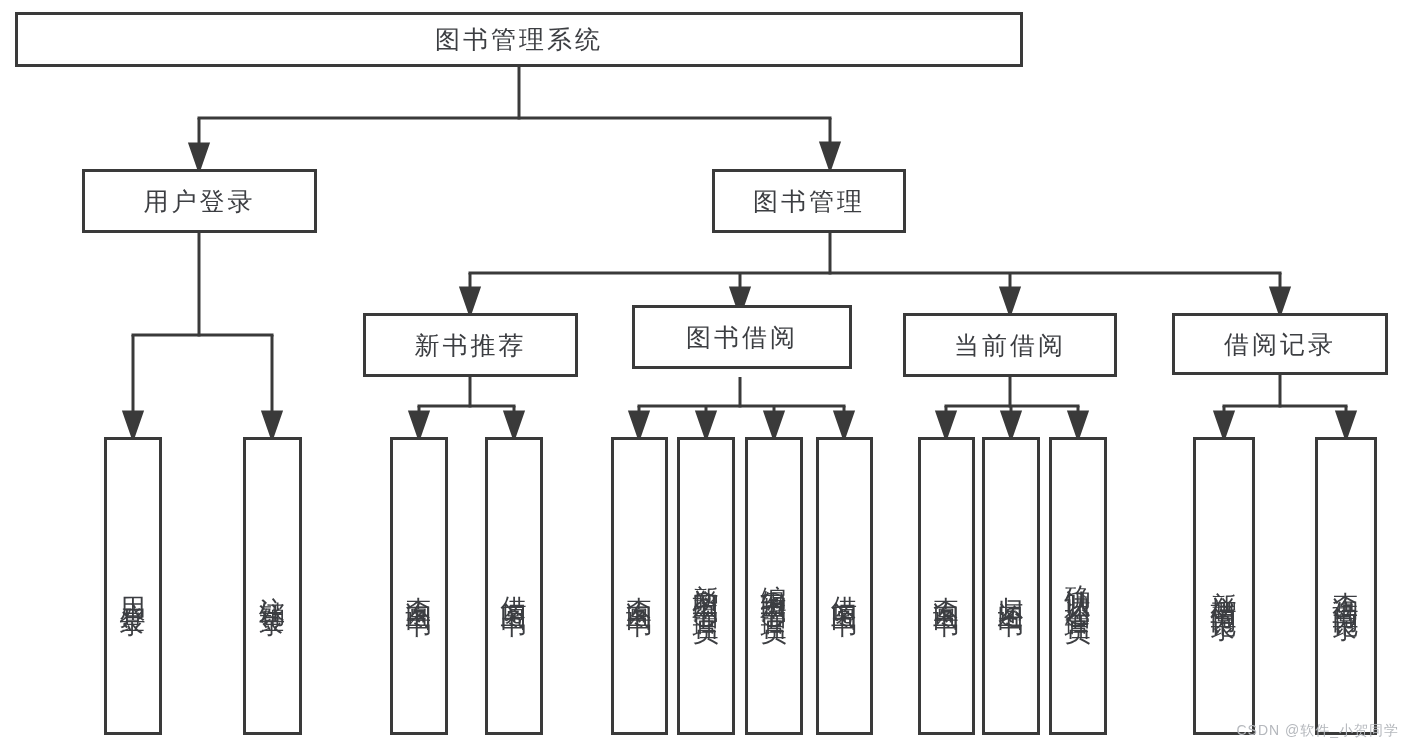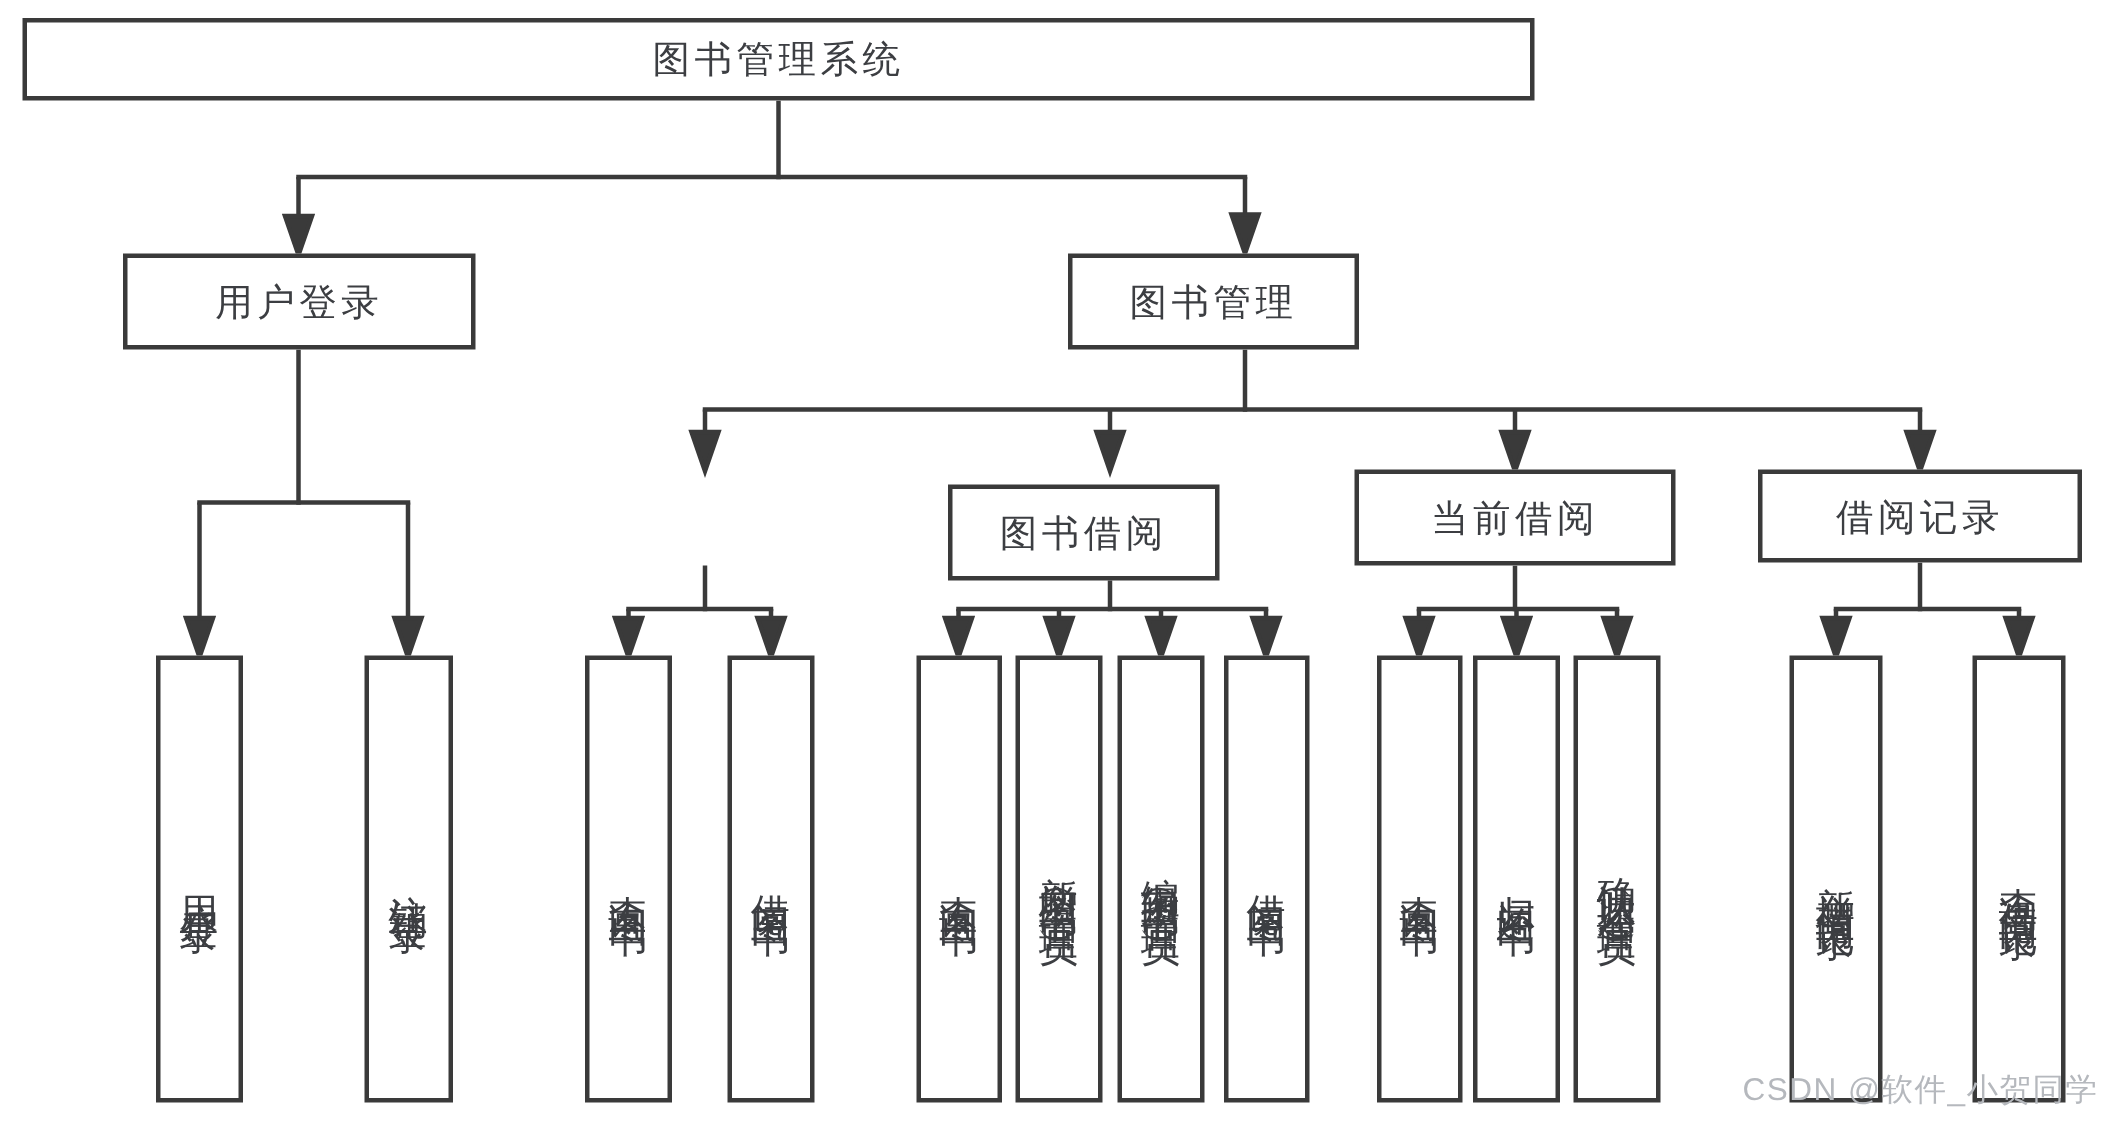--- a/index.html
+++ b/index.html
@@ -15,21 +15,21 @@
   }
   .node .label{
     font-size:25px;letter-spacing:3px;white-space:nowrap;color:#3c3e42;
   }
   .leaf .label{
     writing-mode:vertical-rl;text-orientation:mixed;
     font-size:26px;letter-spacing:5px;line-height:1;
   }
   .watermark{
     position:absolute;right:6px;bottom:7px;z-index:5;
-    font-size:21px;color:#b5b8bd;letter-spacing:1px;white-space:nowrap;
+    font-size:14px;color:#b5b8bd;letter-spacing:1px;white-space:nowrap;
   }
 </style>
 </head>
 <body>
 
 <div class="stage">
 
   <svg class="wires" viewBox="0 0 1405 747" xmlns="http://www.w3.org/2000/svg" stroke="#3a3a3a" stroke-width="3" fill="#3a3a3a">
 
     <g>
@@ -110,21 +110,24 @@
     <span class="label">图书管理系统</span>
   </div>
 
   <div class="node" style="left:82px;top:169px;width:235px;height:64px">
     <span class="label">用户登录</span>
   </div>
   <div class="node" style="left:712px;top:169px;width:194px;height:64px">
     <span class="label">图书管理</span>
   </div>
 
-  <div class="node" style="left:632px;top:323px;width:181px;height:64px">
+  <div class="node" style="left:363px;top:313px;width:215px;height:64px">
+    <span class="label">新书推荐</span>
+  </div>
+  <div class="node" style="left:632px;top:305px;width:220px;height:64px">
     <span class="label">图书借阅</span>
   </div>
   <div class="node" style="left:1172px;top:313px;width:216px;height:62px">
     <span class="label">借阅记录</span>
   </div>
   <div class="node" style="left:903px;top:313px;width:214px;height:64px">
     <span class="label">当前借阅</span>
   </div>
 
   <div class="node leaf" style="left:104px;top:437px;width:58px;height:298px">

